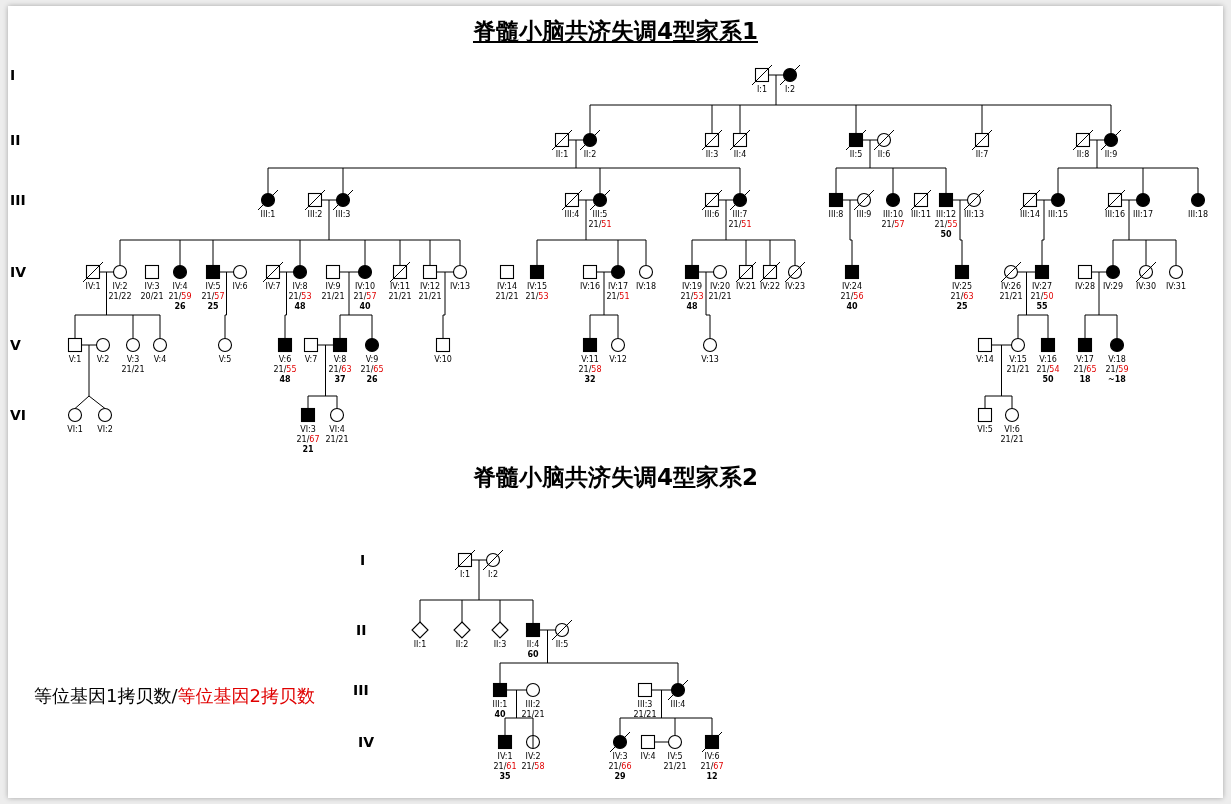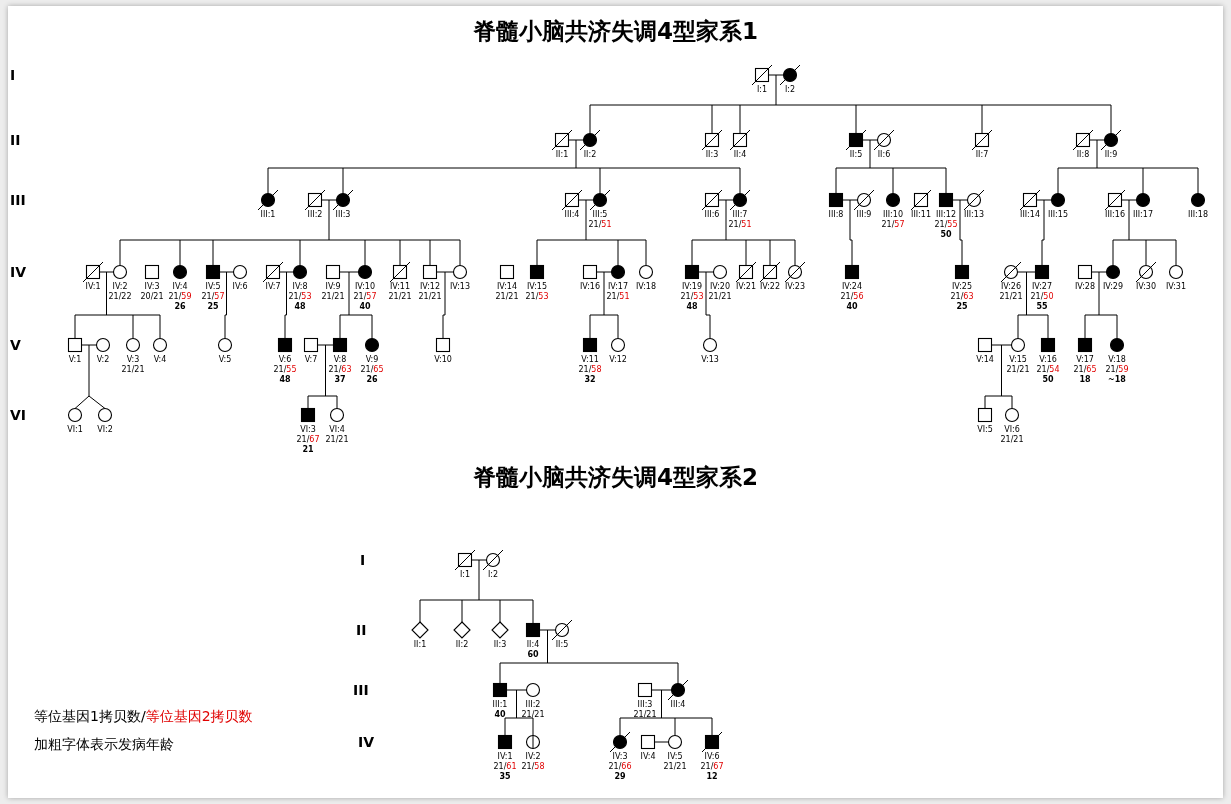--- a/index.html
+++ b/index.html
@@ -4,23 +4,23 @@
 <style>
   html,body{margin:0;padding:0;}
   body{
     width:1231px;height:804px;position:relative;overflow:hidden;
     background:#ededed;
     font-family:"DejaVu Sans","Liberation Sans",sans-serif;
   }
   .paper{position:absolute;left:8px;top:6px;width:1215px;height:792px;background:#ffffff;box-shadow:0 0 5px rgba(0,0,0,.3);}
   #pedigree-svg{position:absolute;left:0;top:0;}
   .title{position:absolute;left:0;width:100%;text-align:center;font-weight:bold;font-size:23px;color:#000;}
-  .title1{top:16px;}
+  .title1{top:16px;text-decoration:underline;}
   .title2{top:462px;}
-  .legend{position:absolute;left:34px;top:702px;font-size:14px;color:#000;line-height:28px;}
+  .legend{position:absolute;left:34px;top:682px;font-size:18px;color:#000;line-height:28px;}
   .red{color:#e00000;}
   
   .pl{stroke:#000;stroke-width:1;}
   .sym{stroke:#000;stroke-width:1.1;}
   text{font-family:"DejaVu Sans","Liberation Sans",sans-serif;}
   .lbl{font-size:8px;text-anchor:middle;fill:#000;}
   .onset{font-weight:bold;}
   .genlbl{font-size:14px;font-weight:bold;fill:#000;text-anchor:start;}
 </style>
 </head>
@@ -702,14 +702,13 @@
       <text x="353" y="695" class="genlbl">III</text>
       <text x="358" y="747" class="genlbl">IV</text>
     </g>
   </svg>
 
 <div class="title title1">脊髓小脑共济失调4型家系1</div>
 <div class="title title2">脊髓小脑共济失调4型家系2</div>
 
 <div class="legend">
   <div><span>等位基因1拷贝数/</span><span class="red">等位基因2拷贝数</span></div>
-  <div>加粗字体表示发病年龄</div>
 </div>
 
 </body></html>

